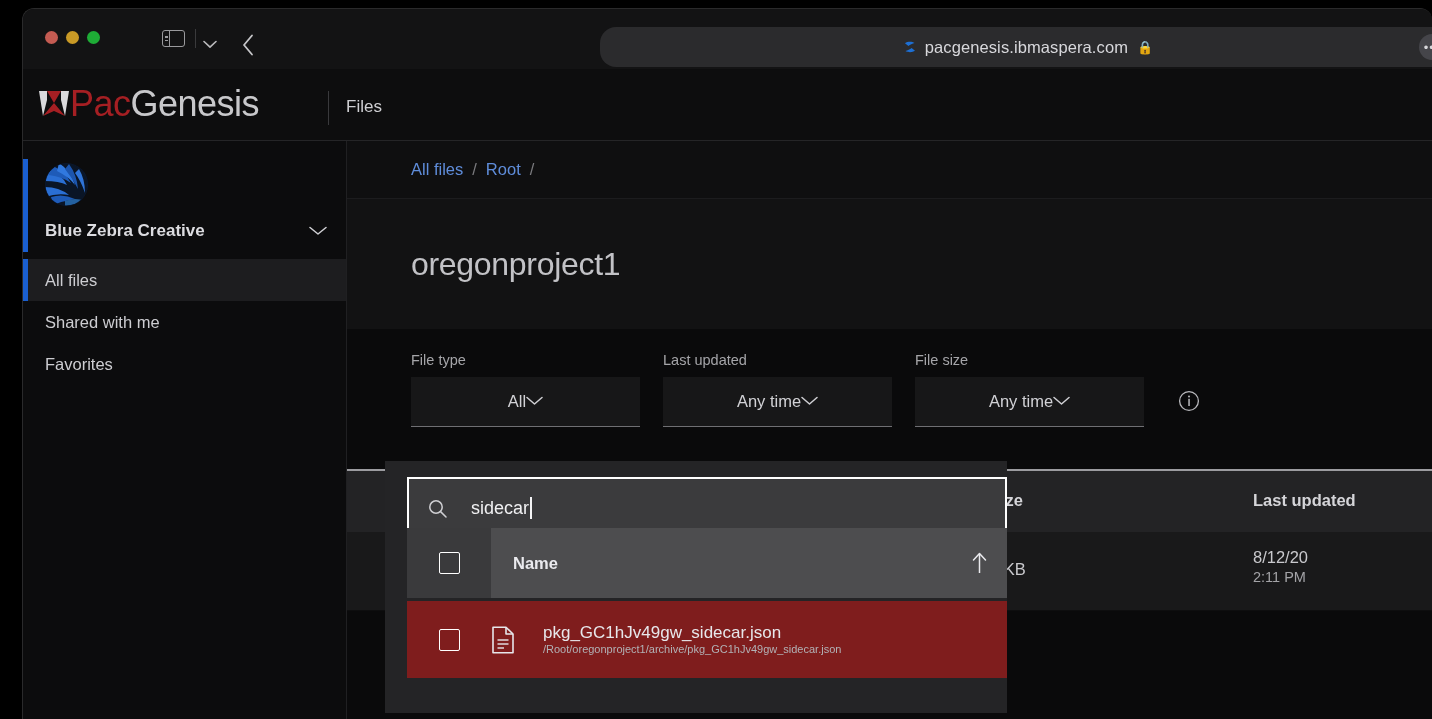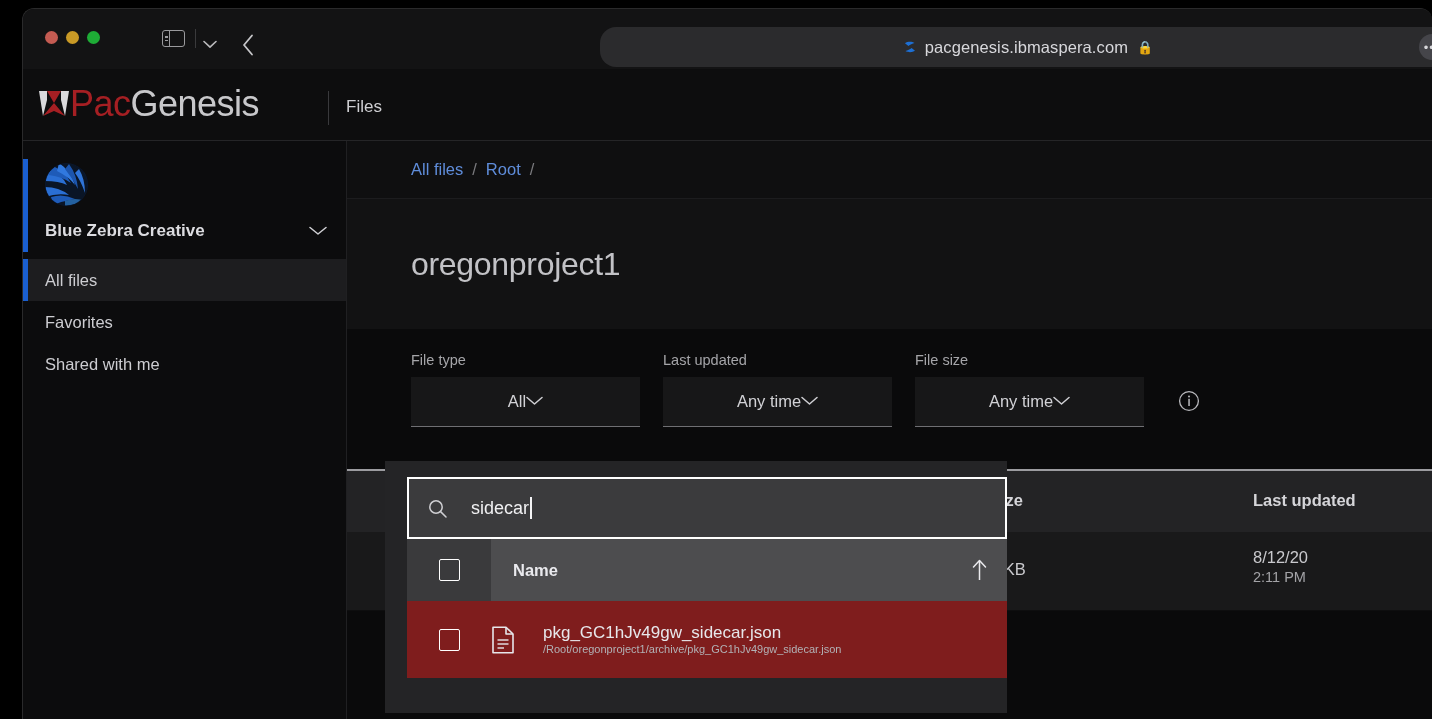--- a/index.html
+++ b/index.html
@@ -257,22 +257,22 @@
   #search-value-wrap { display: flex; align-items: flex-end; }
   #search-value { font-size: 18px; color: #f0f0f2; }
   #search-caret {
     display: inline-block;
     width: 2px; height: 22px;
     background: #f4f4f6;
     margin-left: 1px;
   }
 
   #ov-head {
-    position: absolute; left: 22px; top: 78px;
-    width: 600px; height: 62px;
+    position: absolute; left: 22px; top: 67px;
+    width: 600px; height: 70px;
     display: flex;
   }
   .ov-check-cell {
     width: 84px; background: #3a3a3c;
     display: flex; align-items: center; justify-content: center;
   }
   .ov-name-cell {
     flex: 1; background: #4d4d4f;
     display: flex; align-items: center; justify-content: space-between;
     padding: 0 20px 0 22px;
@@ -393,24 +393,24 @@
               </svg>
           </span>
         </div>
         <div id="org-divider"></div>
       </div>
 
       <div class="nav-item active">
         <span>All files</span>
       </div>
       <div class="nav-item">
+        <span>Shared with me</span>
+      </div>
+      <div class="nav-item">
         <span>Favorites</span>
-      </div>
-      <div class="nav-item">
-        <span>Shared with me</span>
       </div>
     </div>
 
     <div id="main">
 
       <div id="breadcrumb">
         <span class="crumb-link">All files</span>
         <span class="crumb-sep">/</span>
         <span class="crumb-link">Root</span>
         <span class="crumb-sep">/</span>

